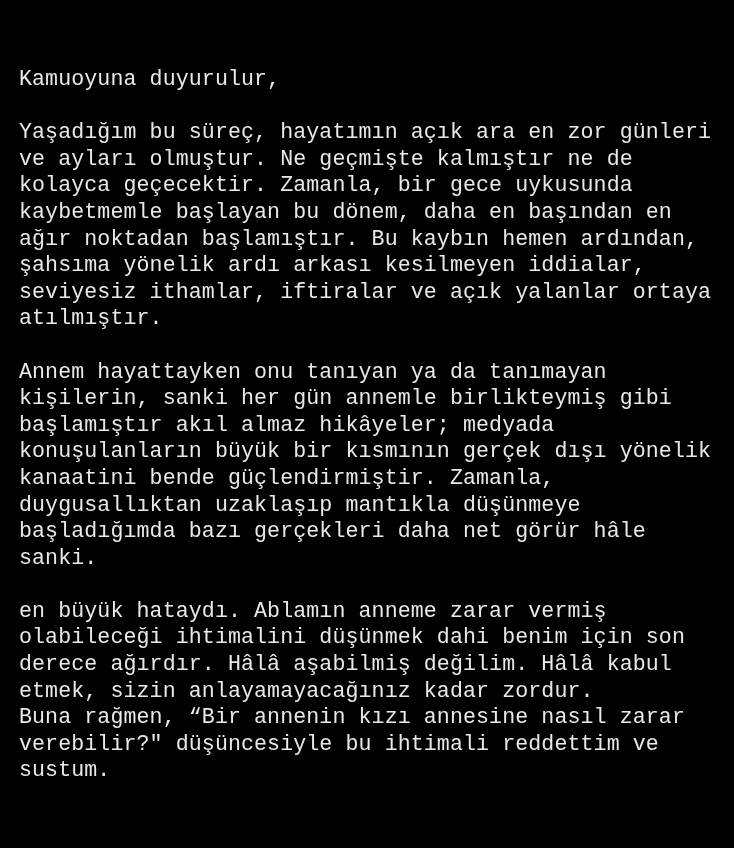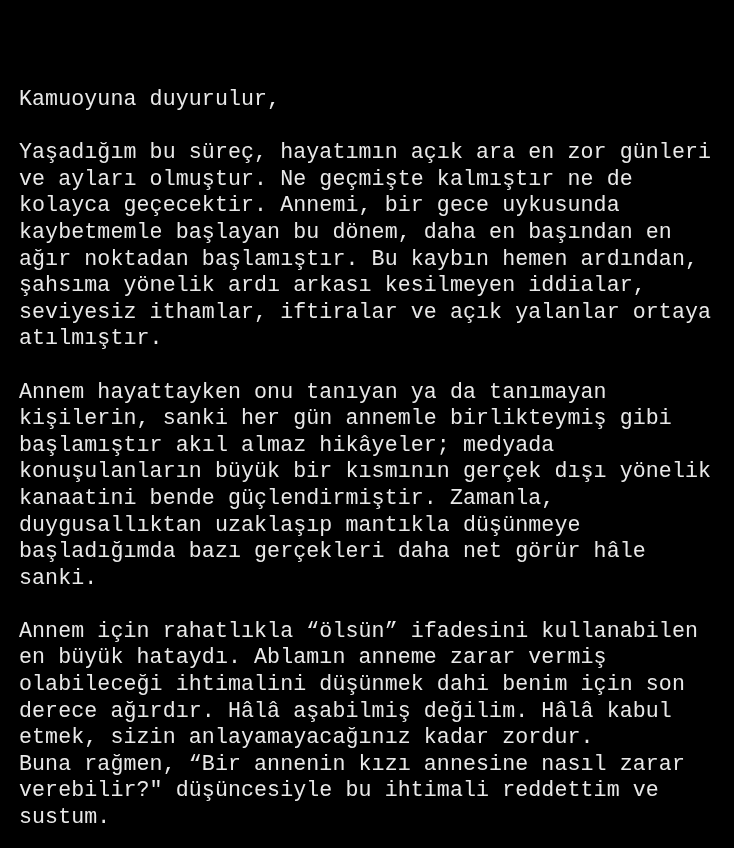--- a/index.html
+++ b/index.html
@@ -9,21 +9,21 @@
     }
     body {
       width: 734px;
       height: 848px;
       overflow: hidden;
       position: relative;
     }
     .statement {
       position: absolute;
       left: 19px;
-      top: 86px;
+      top: 66px;
       width: 710px;
       font-family: "Liberation Mono", "DejaVu Sans Mono", monospace;
       font-size: 21.6px;
       line-height: 26.6px;
       color: #e9e9e9;
       letter-spacing: 0.1px;
     }
     .line {
       display: block;
       white-space: pre;
@@ -40,21 +40,21 @@
 </head>
 <body>
 
 <div class="statement">
   <span class="line">Kamuoyuna duyurulur,</span>
   <span class="gap"></span>
 
   <div class="para">
     <span class="line">Yaşadığım bu süreç, hayatımın açık ara en zor günleri</span>
     <span class="line">ve ayları olmuştur. Ne geçmişte kalmıştır ne de</span>
-    <span class="line">kolayca geçecektir. Annemi, bir gece uykusunda</span>
+    <span class="line">kolayca geçecektir. Zamanla, bir gece uykusunda</span>
     <span class="line">kaybetmemle başlayan bu dönem, daha en başından en</span>
     <span class="line">ağır noktadan başlamıştır. Bu kaybın hemen ardından,</span>
     <span class="line">şahsıma yönelik ardı arkası kesilmeyen iddialar,</span>
     <span class="line">seviyesiz ithamlar, iftiralar ve açık yalanlar ortaya</span>
     <span class="line">atılmıştır.</span>
   </div>
   <span class="gap"></span>
 
   <div class="para">
     <span class="line">Annem hayattayken onu tanıyan ya da tanımayan</span>
@@ -62,21 +62,20 @@
     <span class="line">başlamıştır akıl almaz hikâyeler; medyada</span>
     <span class="line">konuşulanların büyük bir kısmının gerçek dışı yönelik</span>
     <span class="line">kanaatini bende güçlendirmiştir. Zamanla,</span>
     <span class="line">duygusallıktan uzaklaşıp mantıkla düşünmeye</span>
     <span class="line">başladığımda bazı gerçekleri daha net görür hâle</span>
     <span class="line">sanki.</span>
   </div>
   <span class="gap"></span>
 
   <div class="para">
-    <span class="line">Annem için rahatlıkla “ölsün” ifadesini kullanabilen</span>
     <span class="line">en büyük hataydı. Ablamın anneme zarar vermiş</span>
     <span class="line">olabileceği ihtimalini düşünmek dahi benim için son</span>
     <span class="line">derece ağırdır. Hâlâ aşabilmiş değilim. Hâlâ kabul</span>
     <span class="line">etmek, sizin anlayamayacağınız kadar zordur.</span>
     <span class="line">Buna rağmen, “Bir annenin kızı annesine nasıl zarar</span>
     <span class="line">verebilir?" düşüncesiyle bu ihtimali reddettim ve</span>
     <span class="line">sustum.</span>
   </div>
 </div>
 

